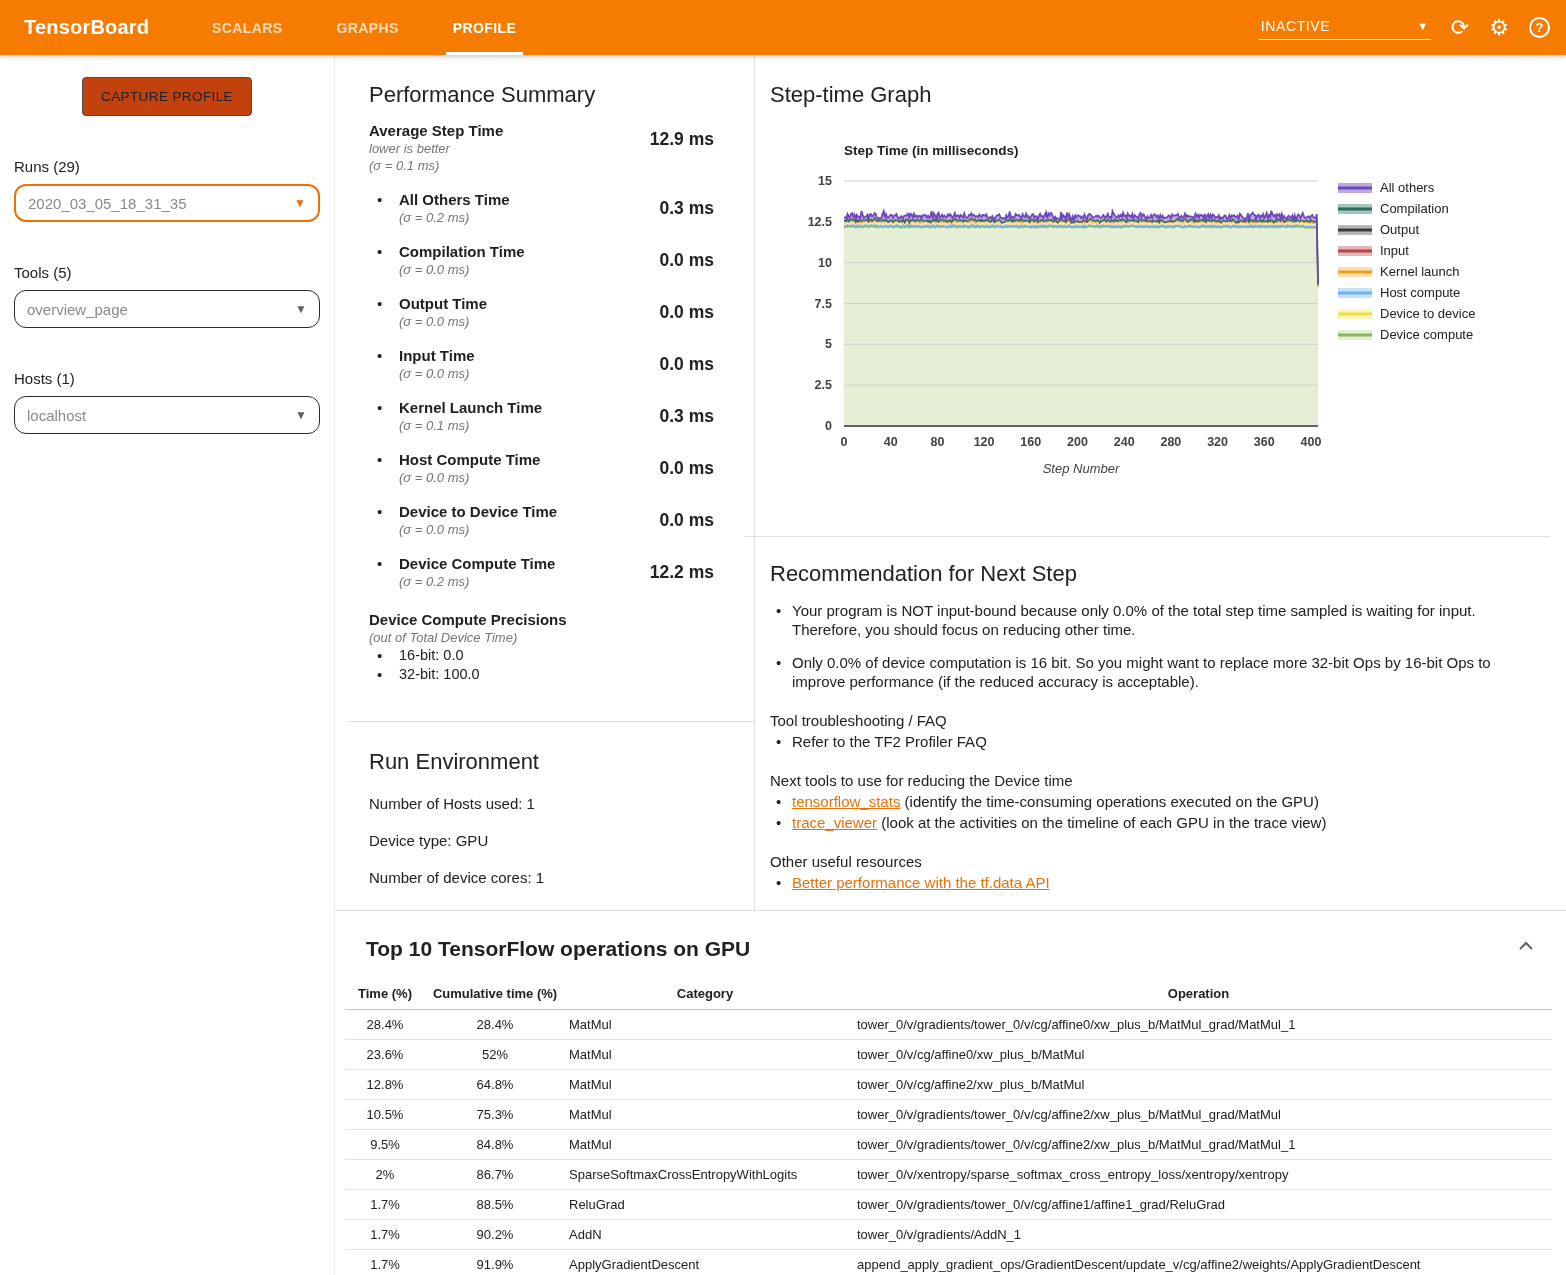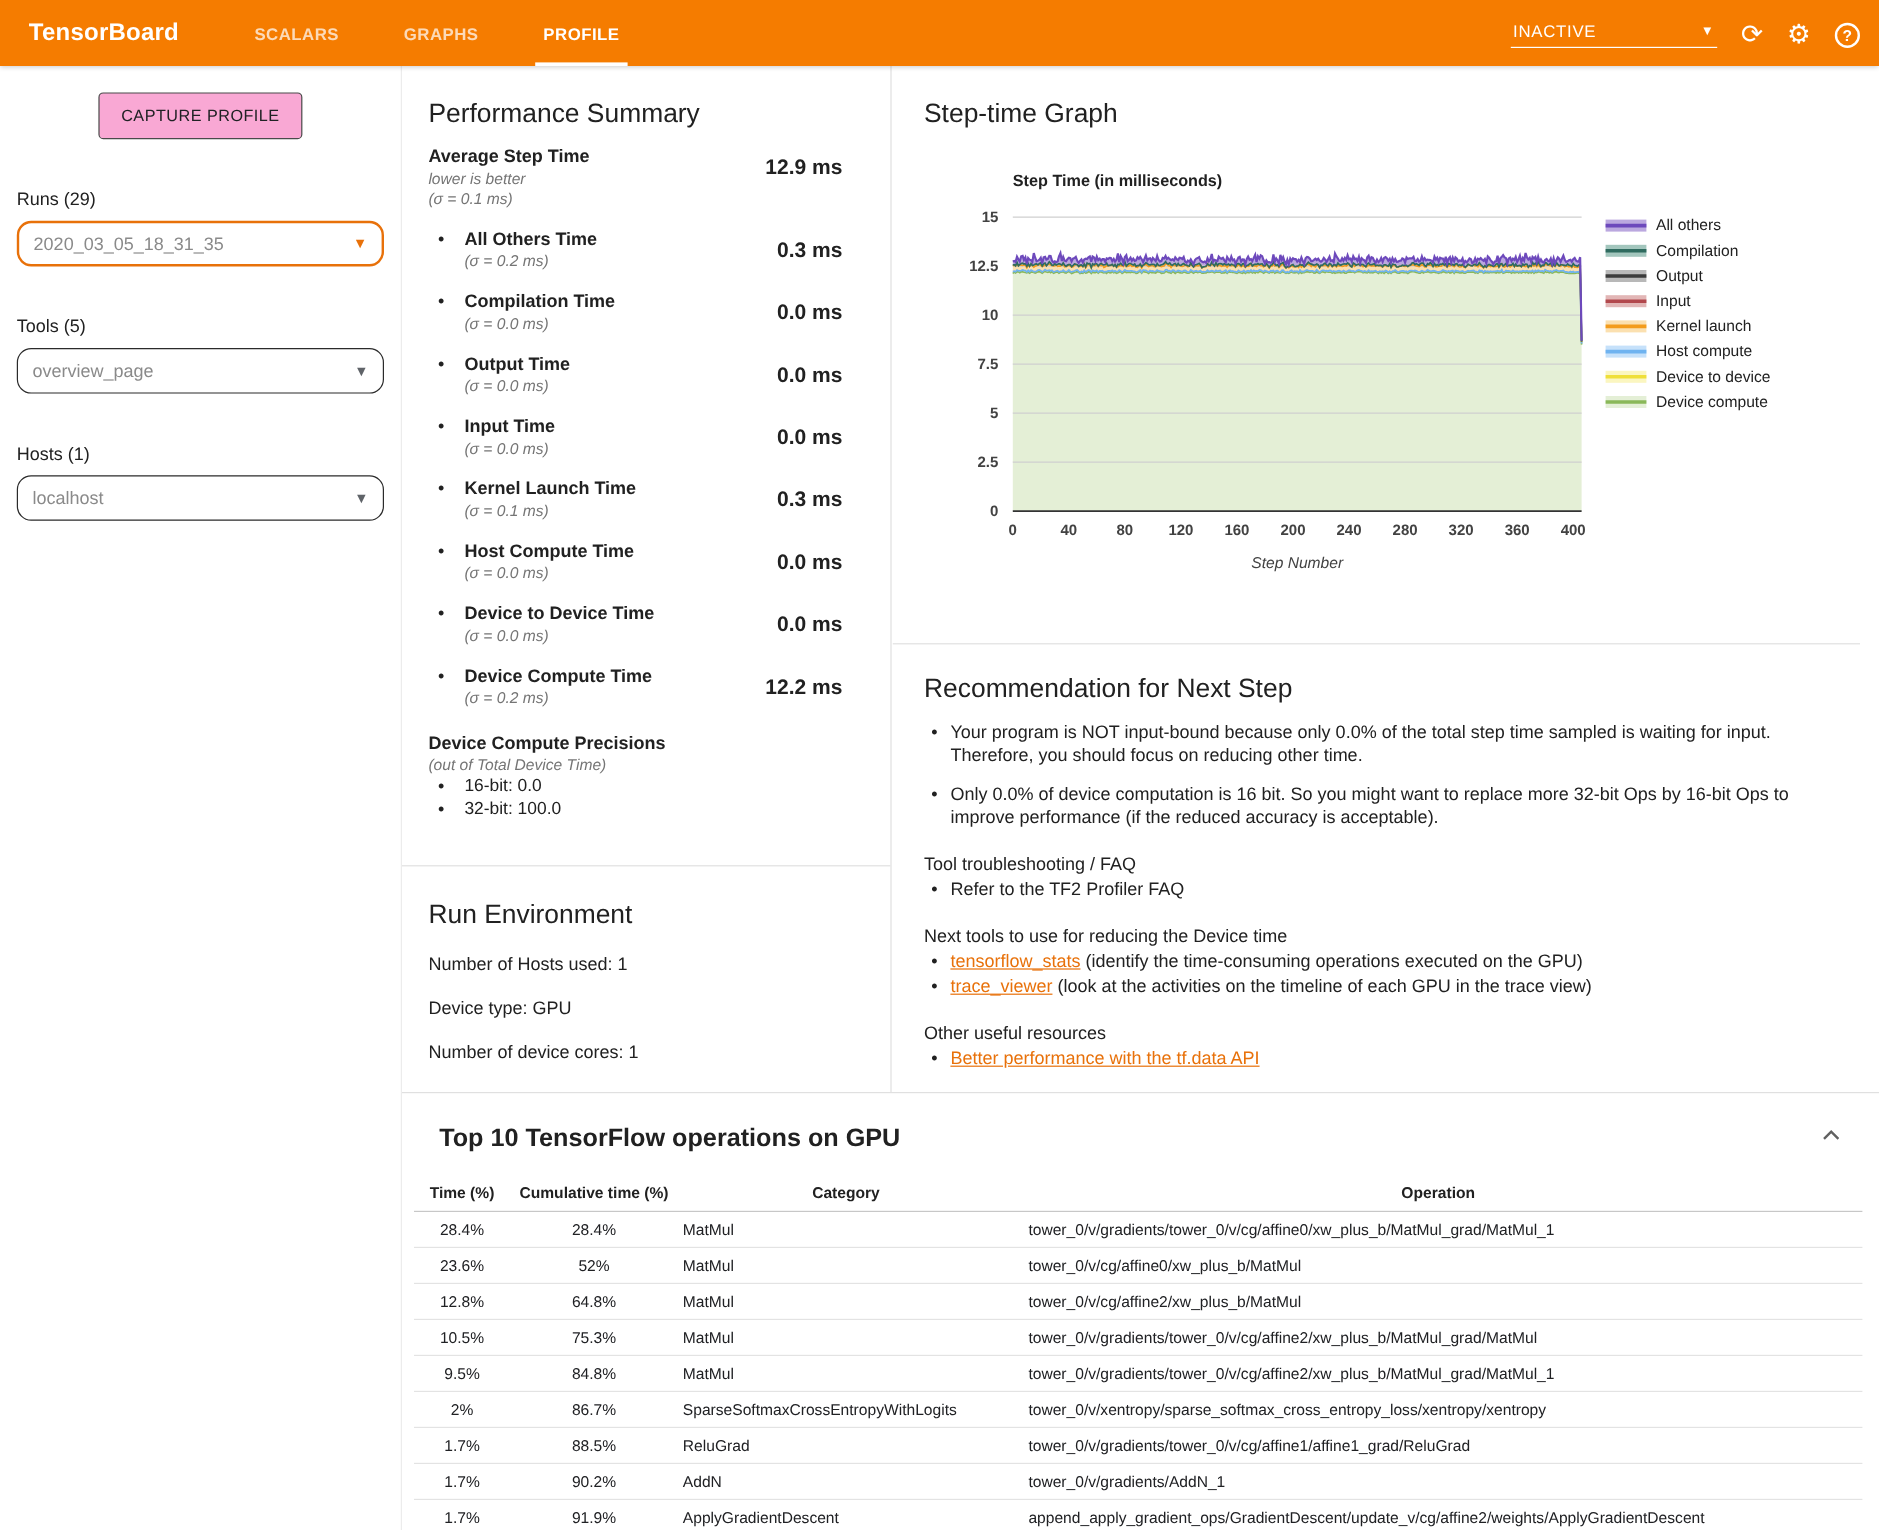--- a/index.html
+++ b/index.html
@@ -7,42 +7,42 @@
 
   
   .navbar { position:absolute; top:0; left:0; width:1566px; height:55px; background:#f57c00;
             display:flex; align-items:center; color:#fff; box-shadow:0 2px 4px rgba(0,0,0,.2); z-index:20; }
   .logo { font-size:20px; font-weight:700; padding-left:24px; width:185px; letter-spacing:.2px; }
   .nav-tabs { display:flex; height:100%; }
   .nav-tab { position:relative; display:flex; align-items:center; padding:0 27px; font-size:14px;
              font-weight:700; letter-spacing:.4px; color:rgba(255,255,255,.72); cursor:pointer; }
   .nav-tab.active { color:#fff; }
   .nav-tab.active::after { content:""; position:absolute; left:20px; right:20px; bottom:0; height:3px; background:#fff; }
-  .nav-right { margin-left:auto; display:flex; align-items:flex-end; gap:20px; padding-right:16px; }
+  .nav-right { margin-left:auto; display:flex; align-items:center; gap:20px; padding-right:16px; }
   .status-select { width:172px; display:flex; justify-content:space-between; align-items:center;
                    border-bottom:1px solid #fff; padding:3px 2px 5px; font-size:14px; letter-spacing:.6px; cursor:pointer; }
   .status-caret { font-size:11px; }
   .nav-icon { font-size:22px; line-height:22px; cursor:pointer; }
   .help-circle { width:21px; height:21px; border:2px solid #fff; border-radius:50%; display:flex;
                  align-items:center; justify-content:center; font-size:13px; font-weight:700; cursor:pointer; }
 
   
   .sidebar { position:absolute; left:0; top:55px; width:335px; bottom:0; background:#fff; border-right:1px solid #ececec; }
-  .capture-btn { display:block; margin:22px auto 0; padding:11px 18px; background:#f9a8d4; border:1px solid #4a4a4a;
+  .capture-btn { display:block; margin:22px auto 0; padding:11px 18px; background:#c2410c; border:1px solid #4a4a4a;
                  border-radius:4px; font-size:13.5px; letter-spacing:.4px; color:#202124; font-family:inherit; cursor:pointer; }
   .side-label { margin:42px 14px 0; font-size:15px; color:#212121; }
   .select-box { margin:9px 14px 0; height:38px; border:1px solid #2b2b2b; border-radius:12px; display:flex;
                 align-items:center; justify-content:space-between; padding:0 12px; font-size:15px; color:#8a8a8a; cursor:pointer; }
   .select-box.focused { border:2px solid #e8710a; }
   .caret { font-size:12px; color:#5f6368; }
   .select-box.focused .caret { color:#e8710a; }
 
   
   .content { position:absolute; left:335px; top:55px; right:0; bottom:0; }
-  .left-col  { position:absolute; left:0; top:0; width:408px; height:855px; border-right:1px solid #e0e0e0; }
+  .left-col  { position:absolute; left:12px; top:0; width:408px; height:855px; border-right:1px solid #e0e0e0; }
   .right-col { position:absolute; left:409px; top:0; right:16px; height:855px; }
   .perf-card { height:667px; border-bottom:1px solid #e0e0e0; padding:0 40px 0 22px; }
   .runenv-card { padding:0 40px 0 22px; }
   .graph-card { height:482px; border-bottom:1px solid #e0e0e0; padding:0 0 0 26px; }
   .rec-card { padding:0 40px 0 26px; }
   h2.section-title { font-size:22px; font-weight:400; color:#212121; padding-top:27px; }
 
   
   .avg-block { display:flex; justify-content:space-between; margin-top:13px; }
   .m-label { font-size:15px; font-weight:700; color:#212121; line-height:19px; }

